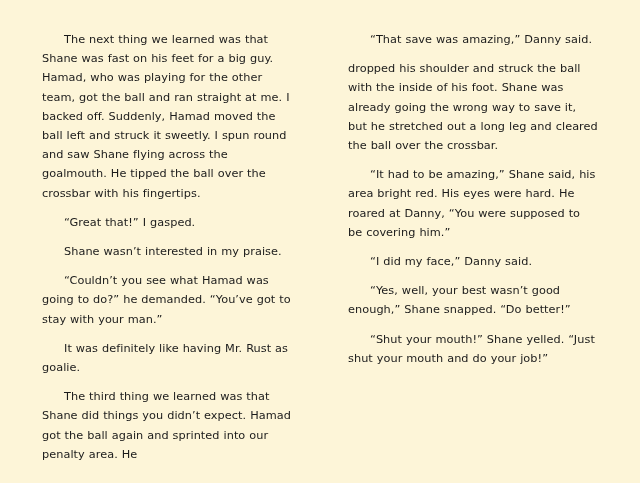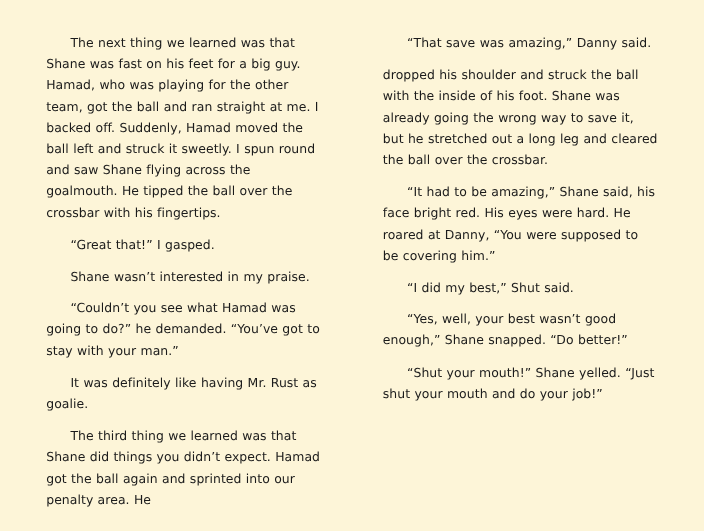--- a/index.html
+++ b/index.html
@@ -66,21 +66,21 @@
       <p class="para">It was definitely like having Mr. Rust as goalie.</p>
       <p class="para">The third thing we learned was that Shane did things you didn’t expect.  Hamad got the ball again and sprinted into our penalty area.  He</p>
     </div>
 
   </div>
 
   <div class="page page-right">
     <div class="page-body">
       <p class="para">“That save was amazing,” Danny said.</p>
       <p class="para noindent">dropped his shoulder and struck the ball with the inside of his foot.  Shane was already going the wrong way to save it, but he stretched out a long leg and cleared the ball over the crossbar.</p>
-      <p class="para">“It had to be amazing,” Shane said, his face bright red.  His eyes were hard.  He roared at Danny, “You were supposed to be covering him.”</p>
-      <p class="para">“I did my best,” Shut said.</p>
+      <p class="para">“It had to be amazing,” Shane said, his area bright red.  His eyes were hard.  He roared at Danny, “You were supposed to be covering him.”</p>
+      <p class="para">“I did my face,” Danny said.</p>
       <p class="para">“Yes, well, your best wasn’t good enough,” Shane snapped.  “Do better!”</p>
       <p class="para">“Shut your mouth!” Shane yelled.  “Just shut your mouth and do your job!”</p>
     </div>
 
   </div>
 
 </div>
 
 </body></html>

